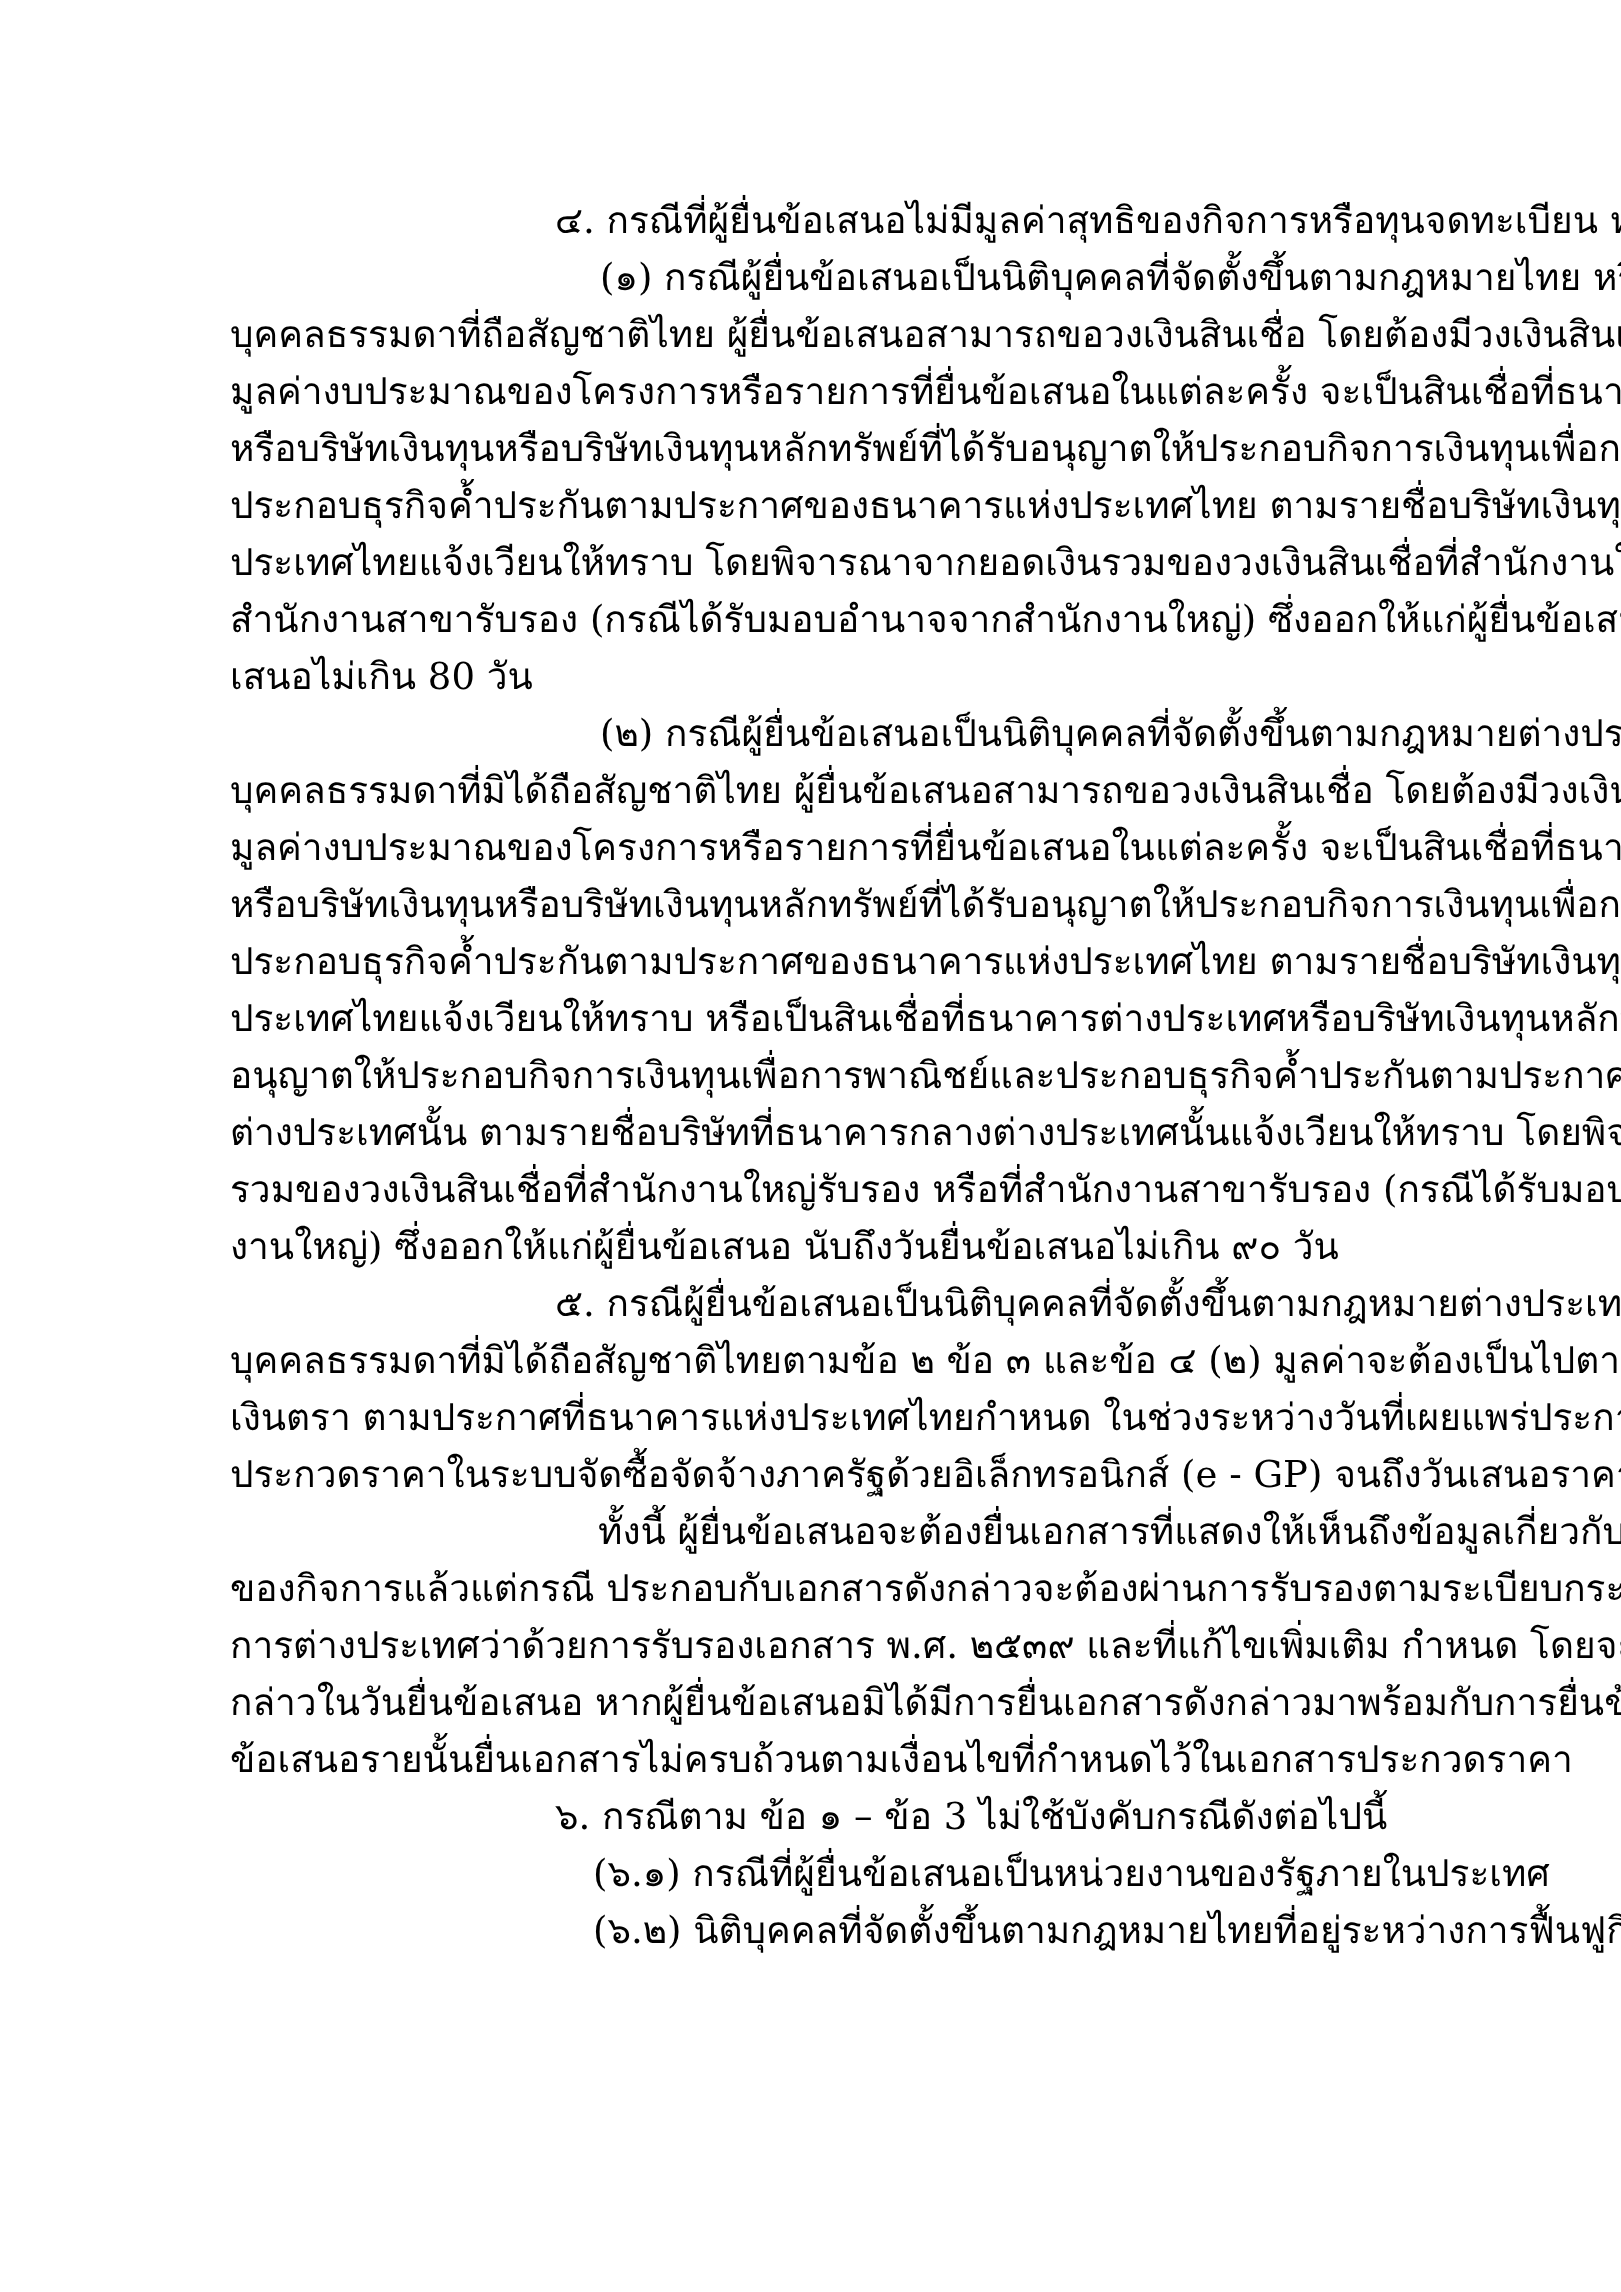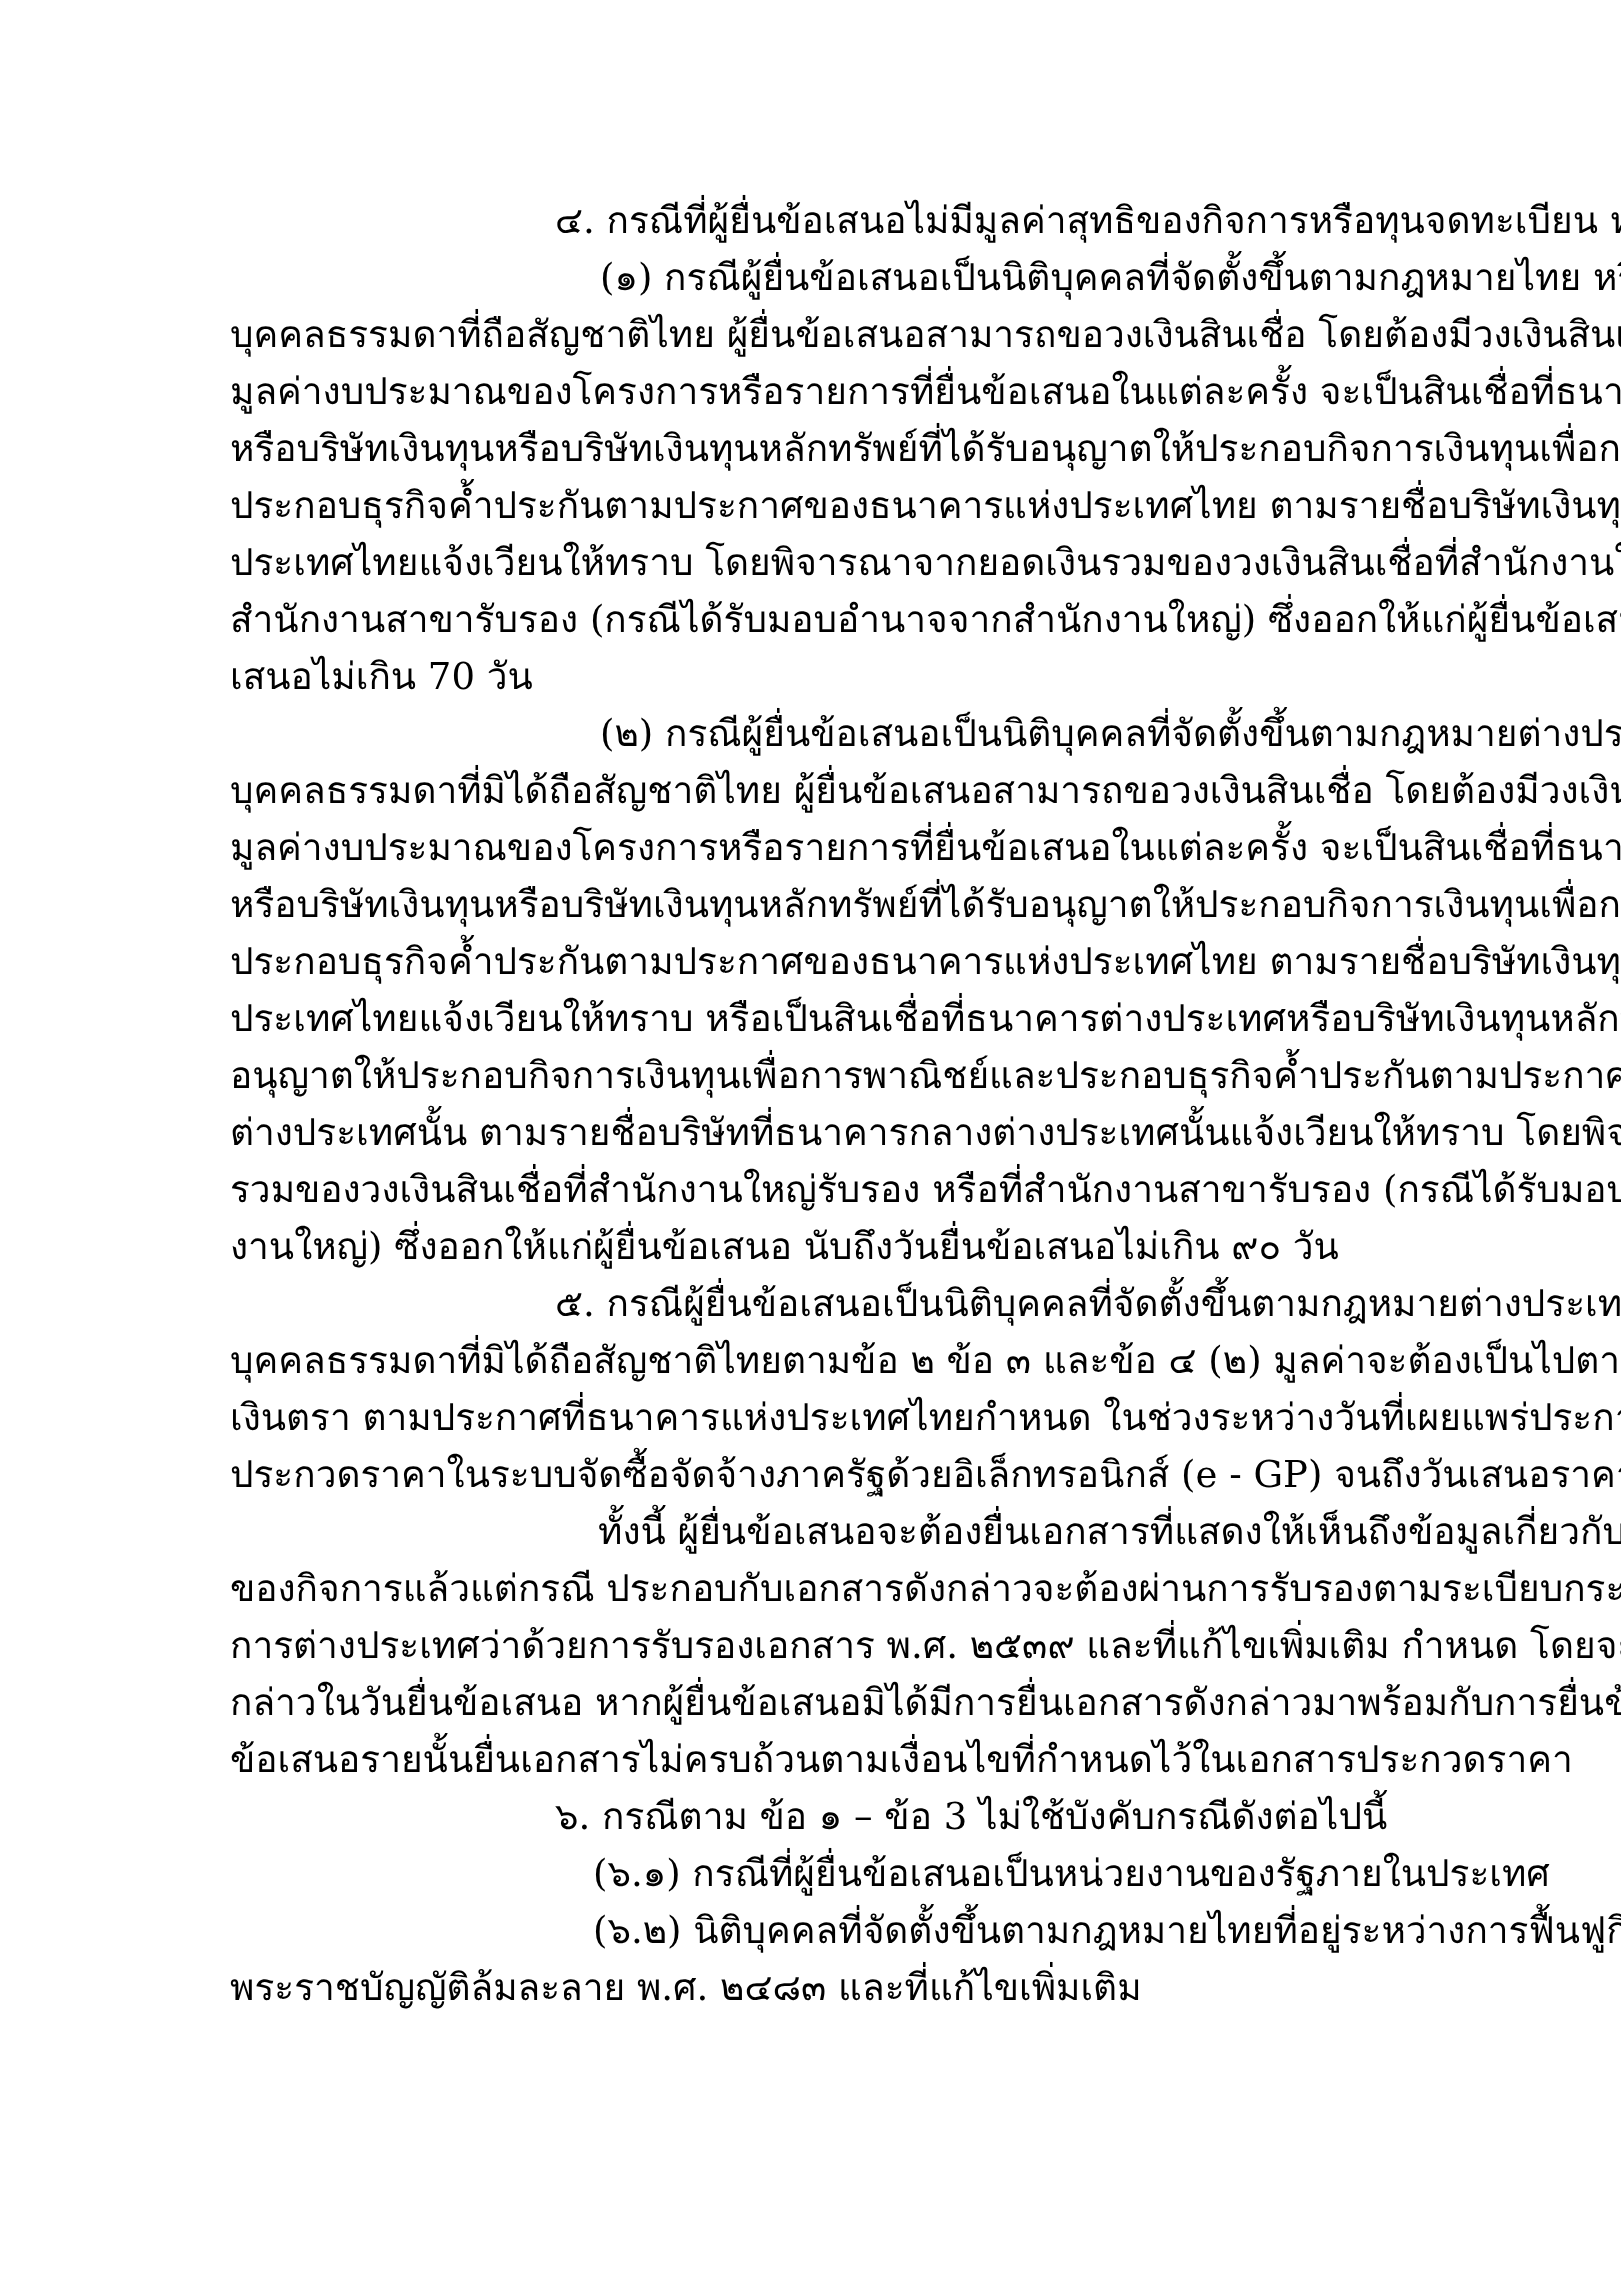--- a/index.html
+++ b/index.html
@@ -37,21 +37,21 @@
 
 <div class="page">
   <div class="line ind-a">๔. กรณีที่ผู้ยื่นข้อเสนอไม่มีมูลค่าสุทธิของกิจการหรือทุนจดทะเบียน หรือมีแต่ไม่</div>
   <div class="line ind-b">(๑) กรณีผู้ยื่นข้อเสนอเป็นนิติบุคคลที่จัดตั้งขึ้นตามกฎหมายไทย หรือ</div>
   <div class="line">บุคคลธรรมดาที่ถือสัญชาติไทย ผู้ยื่นข้อเสนอสามารถขอวงเงินสินเชื่อ โดยต้องมีวงเงินสินเชื่อ ๑ ใน ๔ ของ</div>
   <div class="line">มูลค่างบประมาณของโครงการหรือรายการที่ยื่นข้อเสนอในแต่ละครั้ง จะเป็นสินเชื่อที่ธนาคารภายในประเทศ</div>
   <div class="line">หรือบริษัทเงินทุนหรือบริษัทเงินทุนหลักทรัพย์ที่ได้รับอนุญาตให้ประกอบกิจการเงินทุนเพื่อการพาณิชย์ และ</div>
   <div class="line">ประกอบธุรกิจค้ำประกันตามประกาศของธนาคารแห่งประเทศไทย ตามรายชื่อบริษัทเงินทุนที่ธนาคารแห่ง</div>
   <div class="line">ประเทศไทยแจ้งเวียนให้ทราบ โดยพิจารณาจากยอดเงินรวมของวงเงินสินเชื่อที่สำนักงานใหญ่รับรอง หรือที่</div>
   <div class="line">สำนักงานสาขารับรอง (กรณีได้รับมอบอำนาจจากสำนักงานใหญ่) ซึ่งออกให้แก่ผู้ยื่นข้อเสนอ นับถึงวันยื่นข้อ</div>
-  <div class="line">เสนอไม่เกิน 70 วัน</div>
+  <div class="line">เสนอไม่เกิน 80 วัน</div>
   <div class="line ind-b">(๒) กรณีผู้ยื่นข้อเสนอเป็นนิติบุคคลที่จัดตั้งขึ้นตามกฎหมายต่างประเทศ หรือ</div>
   <div class="line">บุคคลธรรมดาที่มิได้ถือสัญชาติไทย ผู้ยื่นข้อเสนอสามารถขอวงเงินสินเชื่อ โดยต้องมีวงเงินสินเชื่อ ๑ ใน ๔ ของ</div>
   <div class="line">มูลค่างบประมาณของโครงการหรือรายการที่ยื่นข้อเสนอในแต่ละครั้ง จะเป็นสินเชื่อที่ธนาคารภายในประเทศ</div>
   <div class="line">หรือบริษัทเงินทุนหรือบริษัทเงินทุนหลักทรัพย์ที่ได้รับอนุญาตให้ประกอบกิจการเงินทุนเพื่อการพาณิชย์ และ</div>
   <div class="line">ประกอบธุรกิจค้ำประกันตามประกาศของธนาคารแห่งประเทศไทย ตามรายชื่อบริษัทเงินทุนที่ธนาคาร แห่ง</div>
   <div class="line">ประเทศไทยแจ้งเวียนให้ทราบ หรือเป็นสินเชื่อที่ธนาคารต่างประเทศหรือบริษัทเงินทุนหลักทรัพย์ที่ได้รับ</div>
   <div class="line">อนุญาตให้ประกอบกิจการเงินทุนเพื่อการพาณิชย์และประกอบธุรกิจค้ำประกันตามประกาศของธนาคารกลาง</div>
   <div class="line">ต่างประเทศนั้น ตามรายชื่อบริษัทที่ธนาคารกลางต่างประเทศนั้นแจ้งเวียนให้ทราบ โดยพิจารณาจากยอดเงิน</div>
   <div class="line">รวมของวงเงินสินเชื่อที่สำนักงานใหญ่รับรอง หรือที่สำนักงานสาขารับรอง (กรณีได้รับมอบอำนาจจากสำนัก</div>
   <div class="line">งานใหญ่) ซึ่งออกให้แก่ผู้ยื่นข้อเสนอ นับถึงวันยื่นข้อเสนอไม่เกิน ๙๐ วัน</div>
@@ -60,15 +60,14 @@
   <div class="line">เงินตรา ตามประกาศที่ธนาคารแห่งประเทศไทยกำหนด ในช่วงระหว่างวันที่เผยแพร่ประกาศและเอกสาร</div>
   <div class="line">ประกวดราคาในระบบจัดซื้อจัดจ้างภาครัฐด้วยอิเล็กทรอนิกส์ (e - GP) จนถึงวันเสนอราคา</div>
   <div class="line ind-c">ทั้งนี้ ผู้ยื่นข้อเสนอจะต้องยื่นเอกสารที่แสดงให้เห็นถึงข้อมูลเกี่ยวกับมูลค่าสุทธิ</div>
   <div class="line">ของกิจการแล้วแต่กรณี ประกอบกับเอกสารดังกล่าวจะต้องผ่านการรับรองตามระเบียบกระทรวง</div>
   <div class="line">การต่างประเทศว่าด้วยการรับรองเอกสาร พ.ศ. ๒๕๓๙ และที่แก้ไขเพิ่มเติม กำหนด โดยจะต้องยื่นเอกสารดัง</div>
   <div class="line">กล่าวในวันยื่นข้อเสนอ หากผู้ยื่นข้อเสนอมิได้มีการยื่นเอกสารดังกล่าวมาพร้อมกับการยื่นข้อเสนอให้ถือว่าผู้ยื่น</div>
   <div class="line">ข้อเสนอรายนั้นยื่นเอกสารไม่ครบถ้วนตามเงื่อนไขที่กำหนดไว้ในเอกสารประกวดราคา</div>
   <div class="line ind-a">๖. กรณีตาม ข้อ ๑ – ข้อ 3 ไม่ใช้บังคับกรณีดังต่อไปนี้</div>
   <div class="line ind-d">(๖.๑) กรณีที่ผู้ยื่นข้อเสนอเป็นหน่วยงานของรัฐภายในประเทศ</div>
   <div class="line ind-d">(๖.๒) นิติบุคคลที่จัดตั้งขึ้นตามกฎหมายไทยที่อยู่ระหว่างการฟื้นฟูกิจการตาม</div>
-  <div class="line">พระราชบัญญัติล้มละลาย พ.ศ. ๒๔๘๓ และที่แก้ไขเพิ่มเติม</div>
 </div>
 
 
 </body></html>

